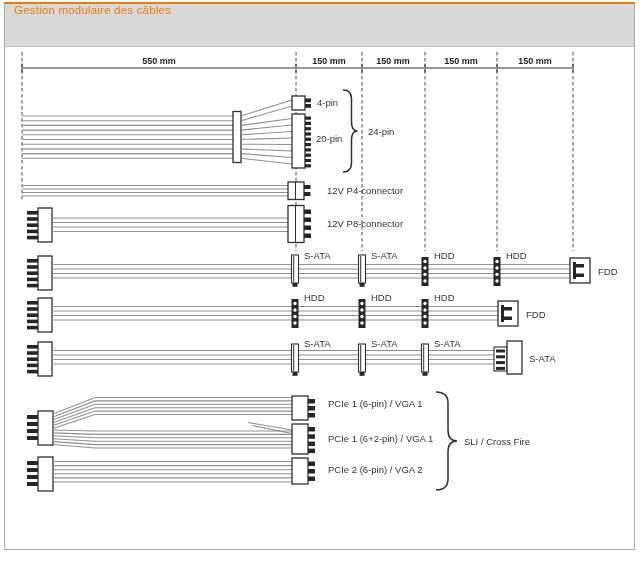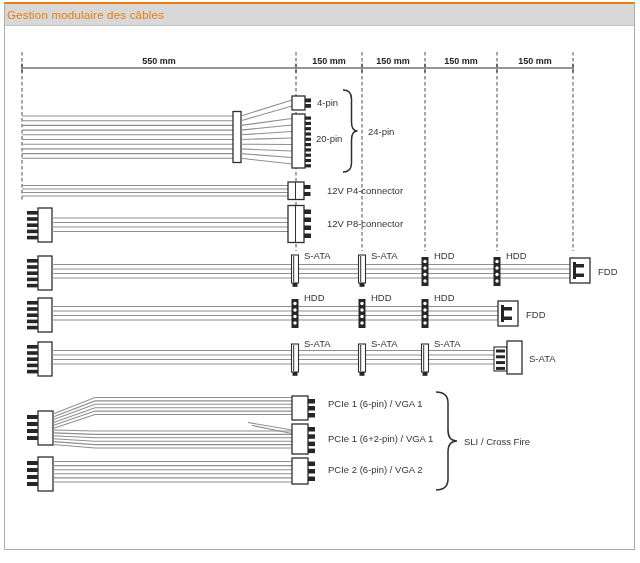--- a/index.html
+++ b/index.html
@@ -6,22 +6,22 @@
   body{
     width:640px;height:563px;position:relative;background:#ffffff;
     font-family:"Liberation Sans",sans-serif;overflow:hidden;
   }
   .panel{
     position:absolute;left:4px;top:2px;width:631px;height:548px;
     background:#ffffff;border:1px solid #ababab;border-top:2px solid #ec7c0c;
     box-sizing:border-box;
   }
   .panel-header{
-    height:22px;background:#d8d8d8;border-bottom:1px solid #c2c2c2;
-    display:flex;align-items:center;padding-left:2px;box-sizing:border-box;
+    height:43px;background:#d8d8d8;border-bottom:1px solid #c2c2c2;
+    display:flex;padding-left:9px;box-sizing:border-box;
   }
   .panel-title{color:#ec7c0c;font-size:11.5px;letter-spacing:.2px;}
   svg.diagram{position:absolute;left:0;top:0;}
   .body{fill:#ffffff;stroke:#2f2f2f;stroke-width:1.3;}
   .body2{fill:#ffffff;stroke:#2f2f2f;stroke-width:1.1;}
   .pin{fill:#262626;}
   .wire{stroke:#8f8f8f;stroke-width:1.1;fill:none;}
   .dash{stroke:#4a4a4a;stroke-width:1;stroke-dasharray:3.5 2.5;}
   .rline{stroke:#2f2f2f;stroke-width:1.2;}
   .rtick{stroke:#2f2f2f;stroke-width:1;}

